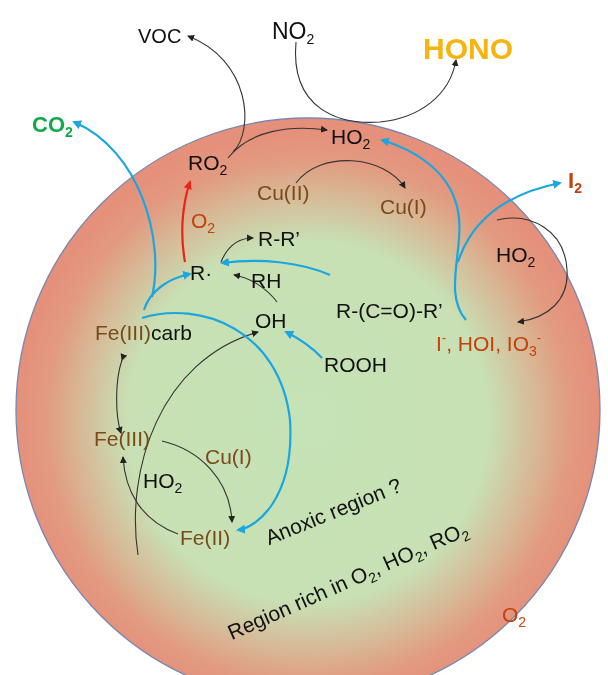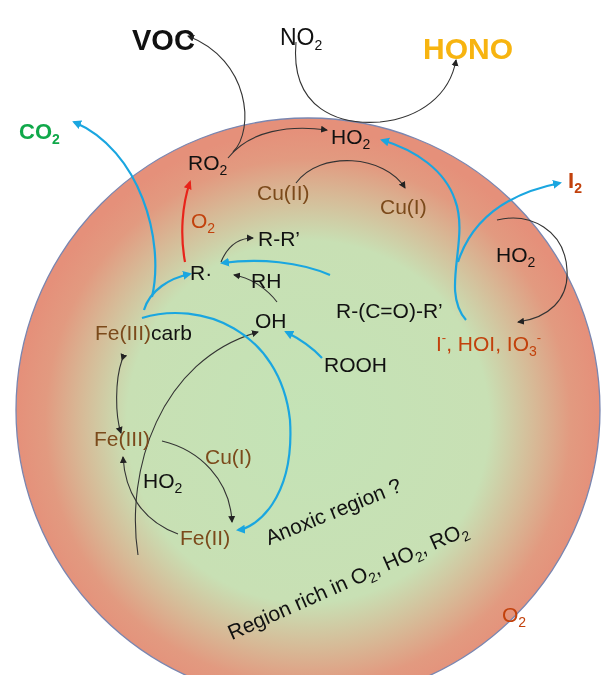--- a/index.html
+++ b/index.html
@@ -59,24 +59,24 @@
 
   <path d="M152,297 C165,240 140,150 74,122" fill="none" stroke="#1aa6e0" stroke-width="2.2" marker-end="url(#ahBlue)"></path>
   <path d="M144,310 C150,290 170,278 190,274" fill="none" stroke="#1aa6e0" stroke-width="2.2" marker-end="url(#ahBlue)"></path>
   <path d="M142,318 C200,300 280,330 290,420 C295,500 255,528 238,530" fill="none" stroke="#1aa6e0" stroke-width="2.2" marker-end="url(#ahBlue)"></path>
   <path d="M330,275 C300,262 260,258 222,263" fill="none" stroke="#1aa6e0" stroke-width="2.2" marker-end="url(#ahBlue)"></path>
   <path d="M322,358 C310,345 298,338 286,332" fill="none" stroke="#1aa6e0" stroke-width="2.2" marker-end="url(#ahBlue)"></path>
   <path d="M466,320 C440,290 470,240 455,200 C445,170 415,150 382,140" fill="none" stroke="#1aa6e0" stroke-width="2.2" marker-end="url(#ahBlue)"></path>
   <path d="M458,262 C470,225 500,195 560,183" fill="none" stroke="#1aa6e0" stroke-width="2.2" marker-end="url(#ahBlue)"></path>
 </svg>
 
-<div class="lbl black" style="left:132px;top:26px;font-size:29px;font-weight:bold;">VOC</div>
-<div class="lbl black" style="left:280px;top:20px;font-size:23px;margin-top:6px;"><span>NO</span><sub>2</sub></div>
+<div class="lbl black" style="left:138px;top:26px;font-size:20px;">VOC</div>
+<div class="lbl black" style="left:272px;top:20px;font-size:23px;"><span>NO</span><sub>2</sub></div>
 <div class="lbl orange" style="left:423px;top:34px;font-size:30px;">HONO</div>
-<div class="lbl green" style="left:19px;top:114px;font-size:22px;margin-top:7px;"><span>CO</span><sub>2</sub></div>
+<div class="lbl green" style="left:32px;top:114px;font-size:22px;"><span>CO</span><sub>2</sub></div>
 <div class="lbl purple" style="left:568px;top:170px;font-size:22px;font-weight:bold;"><span>I</span><sub>2</sub></div>
 <div class="lbl red" style="left:502px;top:604px;"><span>O</span><sub>2</sub></div>
 
 <div class="lbl black" style="left:188px;top:152px;"><span>RO</span><sub>2</sub></div>
 <div class="lbl black" style="left:331px;top:126px;"><span>HO</span><sub>2</sub></div>
 <div class="lbl brown" style="left:257px;top:182px;">Cu(II)</div>
 <div class="lbl brown" style="left:380px;top:196px;">Cu(I)</div>
 <div class="lbl red" style="left:191px;top:210px;"><span>O</span><sub>2</sub></div>
 <div class="lbl black" style="left:258px;top:228px;">R-R’</div>
 <div class="lbl black" style="left:190px;top:262px;">R·</div>

